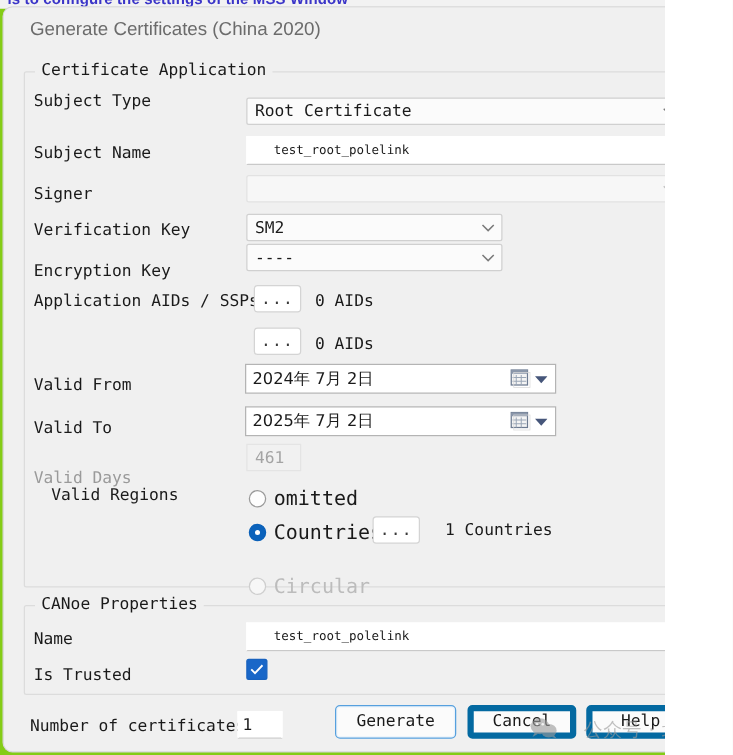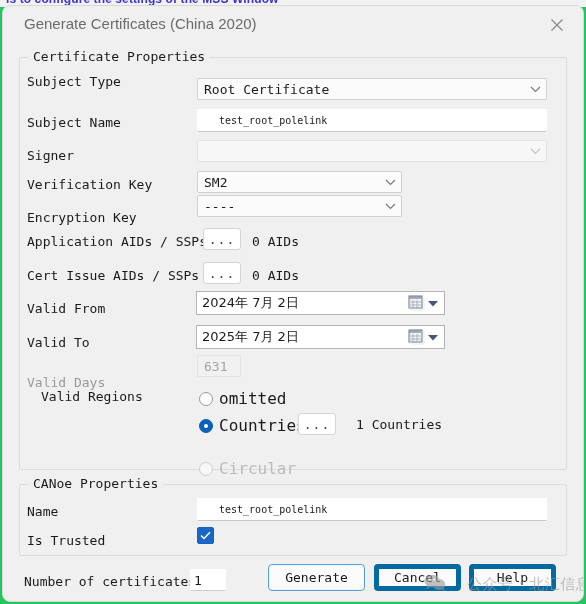--- a/index.html
+++ b/index.html
@@ -2,24 +2,24 @@
 <html><head>
 <meta charset="utf-8">
 <style>
   html, body {
     margin: 0;
     padding: 0;
     background: #ffffff;
   }
   #screen {
     position: relative;
-    width: 586px;
+    width: 532px;
     height: 604px;
     overflow: hidden;
-    background: #22c55e;
+    background: #84cc16;
     font-family: "DejaVu Sans Mono", "Liberation Mono", monospace;
   }
 
   
   .bleed-strip {
     position: absolute;
     left: 0; top: 0;
     width: 586px; height: 7px;
     background: #f2f2f2;
     overflow: hidden;
@@ -357,21 +357,21 @@
       <div class="title-text">Generate Certificates (China 2020)</div>
       <div class="close-btn">
         <svg width="14" height="14" viewBox="0 0 14 14" aria-hidden="true">
           <line x1="1.5" y1="1.5" x2="12.5" y2="12.5" stroke="#8a8a8a" stroke-width="1.3"></line>
           <line x1="12.5" y1="1.5" x2="1.5" y2="12.5" stroke="#8a8a8a" stroke-width="1.3"></line>
         </svg>
       </div>
     </div>
 
     <div class="groupbox" style="left:16px; top:51px; width:548px; height:413px;">
-      <div class="group-title">Certificate Properties</div>
+      <div class="group-title">Certificate Application</div>
     </div>
 
     <div class="lbl" style="left:24px; top:68px;text-align:center;">Subject Type</div>
     <div class="combo" style="left:194px; top:72px; width:350px;">
       <span class="val">Root Certificate</span>
       <span class="chev">
         <svg width="11" height="7" viewBox="0 0 11 7">
             <polyline points="1,1 5.5,5.5 10,1" fill="none" stroke="#7a7a7a" stroke-width="1.2"></polyline>
           </svg>
       </span>
@@ -409,21 +409,20 @@
         <svg width="11" height="7" viewBox="0 0 11 7">
             <polyline points="1,1 5.5,5.5 10,1" fill="none" stroke="#7a7a7a" stroke-width="1.2"></polyline>
           </svg>
       </span>
     </div>
 
     <div class="lbl" style="left:24px; top:228px;">Application AIDs / SSPs</div>
     <div class="dots-btn" style="left:200px; top:222px;">...</div>
     <div class="lbl" style="left:249px; top:228px;">0 AIDs</div>
 
-    <div class="lbl" style="left:24px; top:262px;">Cert Issue AIDs / SSPs</div>
     <div class="dots-btn" style="left:200px; top:256px;">...</div>
     <div class="lbl" style="left:249px; top:262px;">0 AIDs</div>
 
     <div class="lbl" style="left:24px; top:295px;">Valid From</div>
     <div class="datefield" style="left:193px; top:285px; width:249px;">
       <span class="dval">2024年 7月 2日</span>
       <span class="cal-icon">
         <svg width="17" height="16" viewBox="0 0 17 16">
           <rect x="1" y="1" width="13" height="12" fill="#f4f4f4" stroke="#6d7b91" stroke-width="1"></rect>
           <rect x="1" y="1" width="13" height="3" fill="#8b97aa"></rect>
@@ -461,21 +460,21 @@
       </span>
       <span class="cal-arrow">
         <svg width="10" height="7" viewBox="0 0 10 7">
             <polygon points="0,1 10,1 5,6.5" fill="#46567a"></polygon>
           </svg>
       </span>
     </div>
 
     <div class="lbl dim" style="left:24px; top:369px;">Valid Days</div>
     <div class="disabledfield" style="left:194px; top:349px; width:44px;">
-      <span class="val">631</span>
+      <span class="val">461</span>
     </div>
 
     <div class="lbl" style="left:38px; top:383px;">Valid Regions</div>
 
     <div class="radio-row" style="left:196px; top:383px;">
       <span class="radio"></span>
       <span class="radio-label">omitted</span>
     </div>
 
     <div class="radio-row" style="left:196px; top:410px;">

